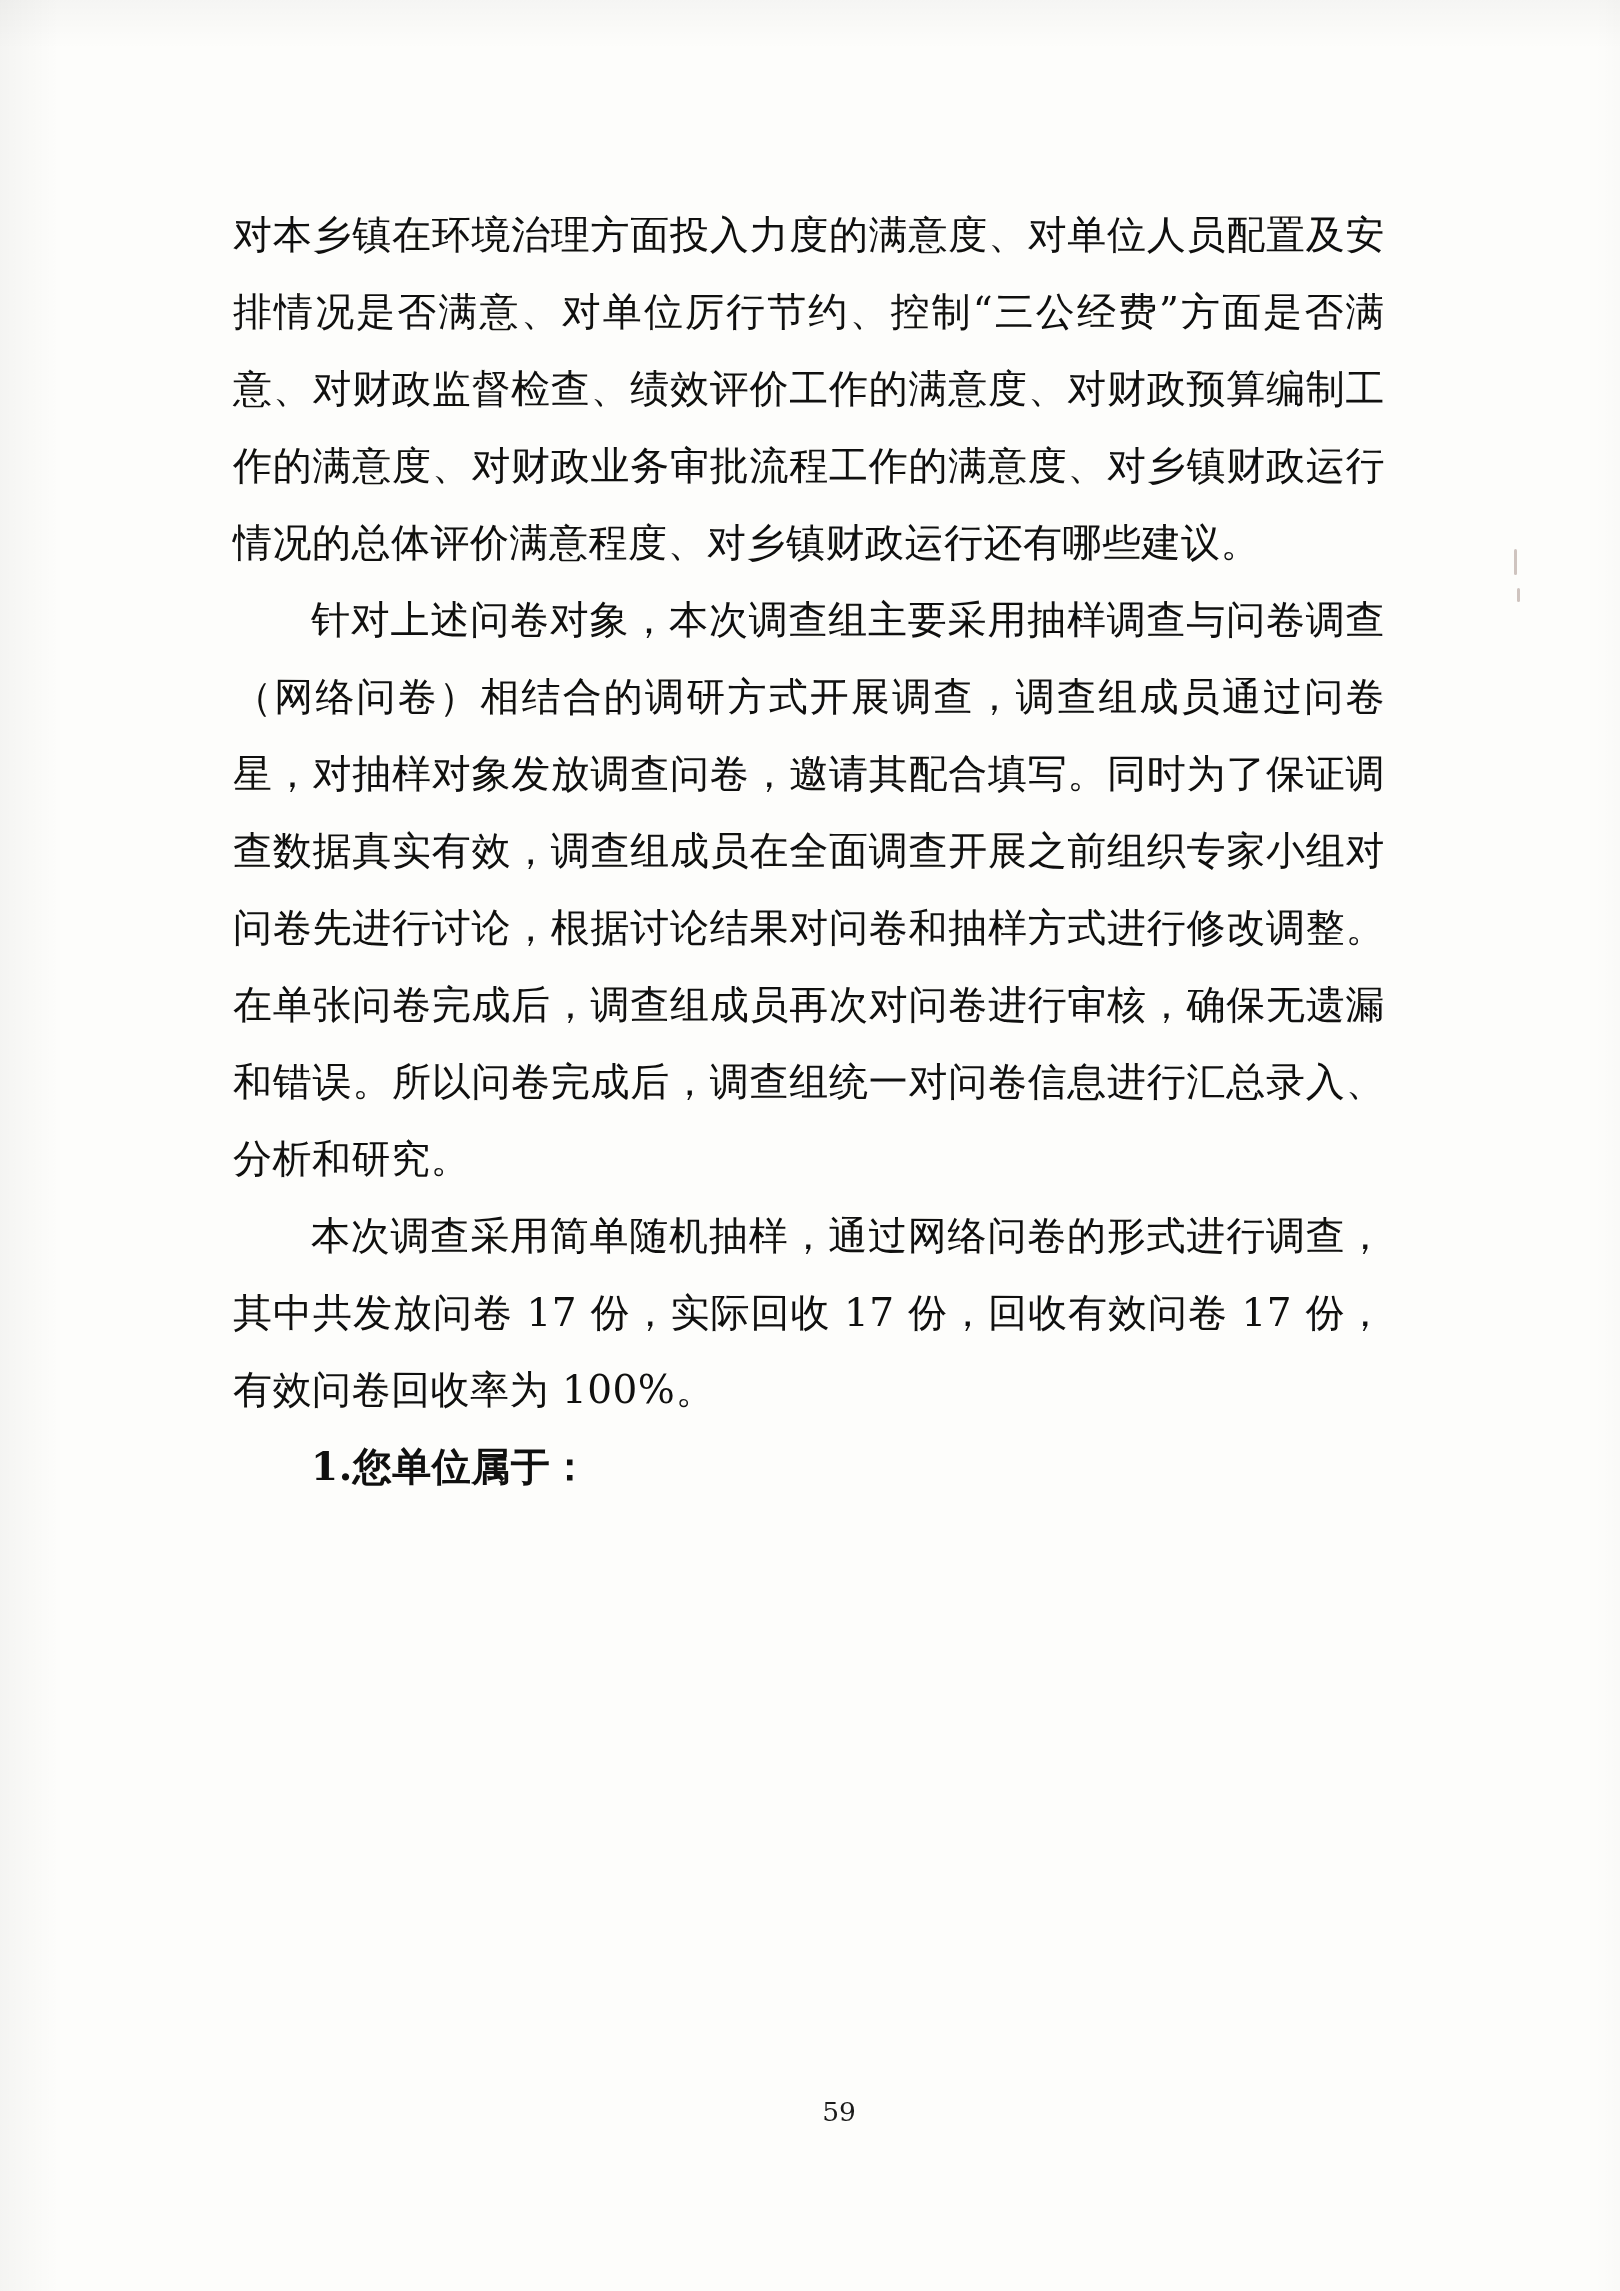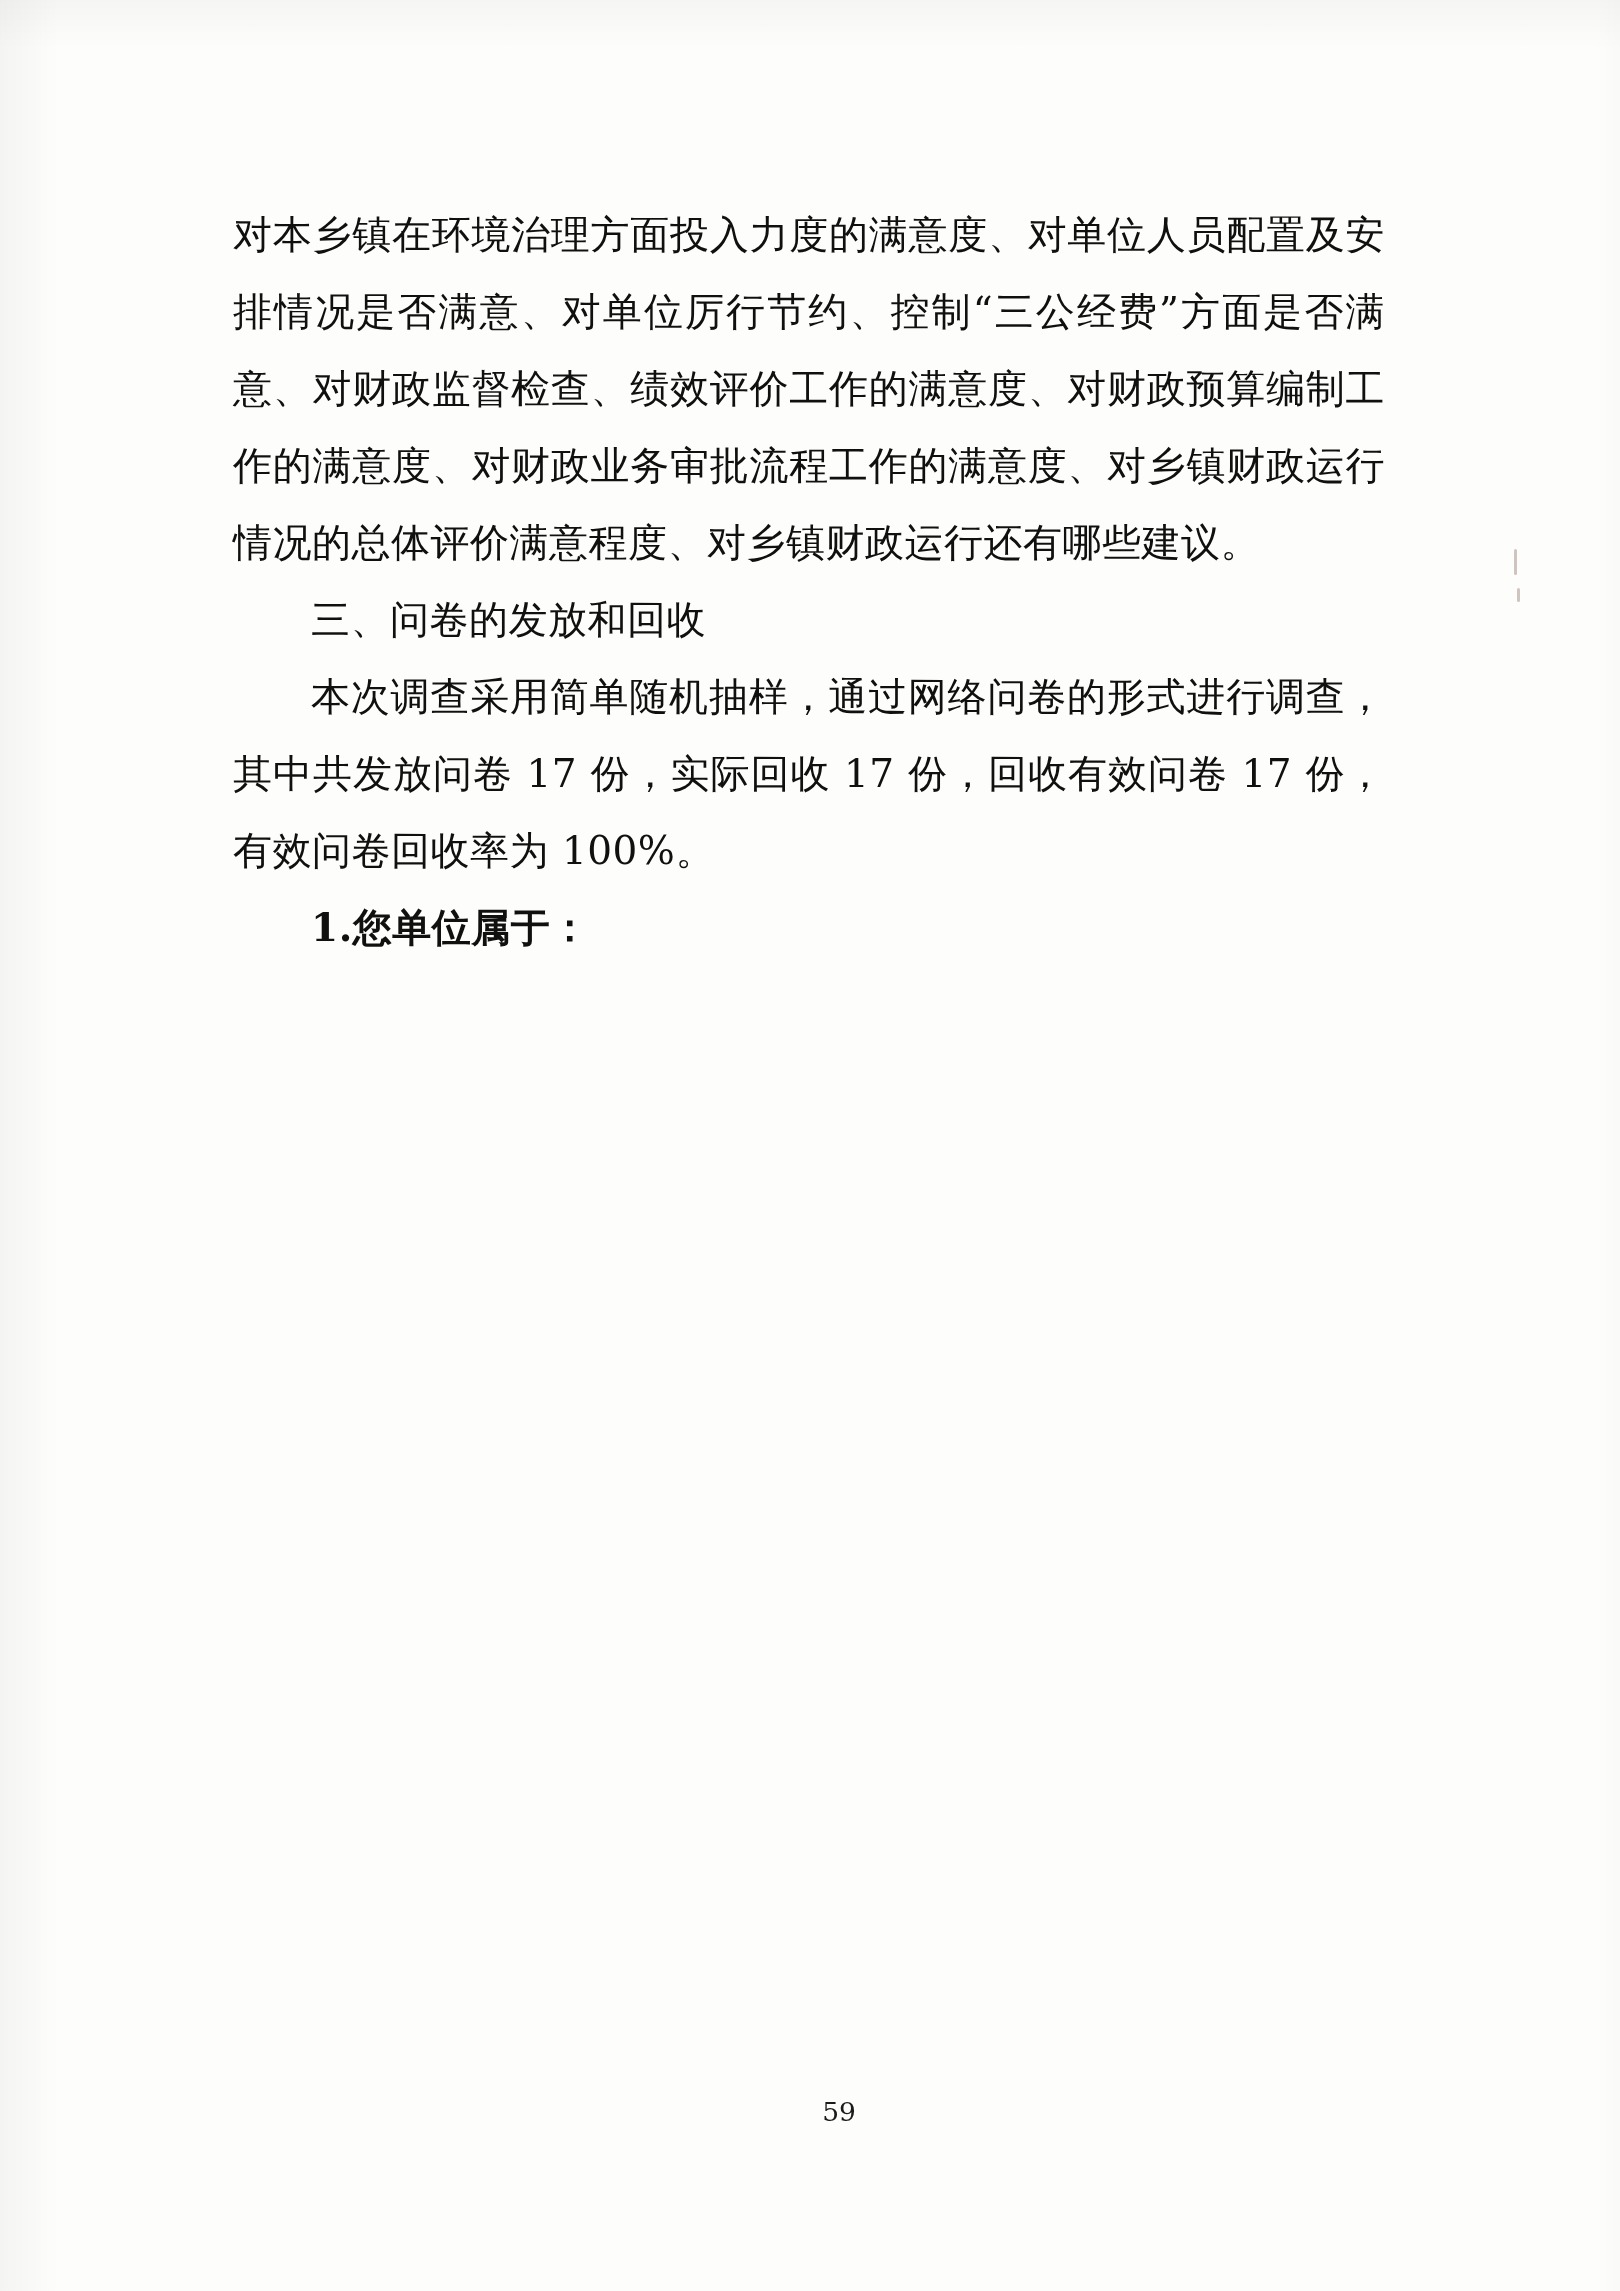--- a/index.html
+++ b/index.html
@@ -76,22 +76,22 @@
 <div class="page">
 
   <div class="edge-mark" style="left:1514px; top:549px;"></div>
   <div class="edge-mark" style="left:1517px; top:588px; height:13.7px;"></div>
 
   <div class="content">
 
     <p class="body">对本乡镇在环境治理方面投入力度的满意度、对单位人员配置及安排情况是否满意、对单位厉行节约、控制“三公经费”方面是否满意、对财政监督检查、绩效评价工作的满意度、对财政预算编制工作的满意度、对财政业务审批流程工作的满意度、对乡镇财政运行情况的总体评价满意程度、对乡镇财政运行还有哪些建议。</p>
 
 
+    <p class="indent">针对上述问卷对象，本次调查组主要采用抽样调查与问卷调查（网络问卷）相结合的调研方式开展调查，调查组成员通过问卷星，对抽样对象发放调查问卷，邀请其配合填写。同时为了保证调查数据真实有效，调查组成员在全面调查开展之前组织专家小组对问卷先进行讨论，根据讨论结果对问卷和抽样方式进行修改调整。在单张问卷完成后，调查组成员再次对问卷进行审核，确保无遗漏和错误。所以问卷完成后，调查组统一对问卷信息进行汇总录入、分析和研究。</p>
 
-    <p class="heading">三、问卷的发放和回收</p>
 
     <p class="indent">本次调查采用简单随机抽样，通过网络问卷的形式进行调查，其中共发放问卷 17 份，实际回收 17 份，回收有效问卷 17 份，有效问卷回收率为 100%。</p>
 
 
     <p class="bold-q">1.您单位属于：</p>
 
   </div>
 
   <div class="page-number">59</div>
 

